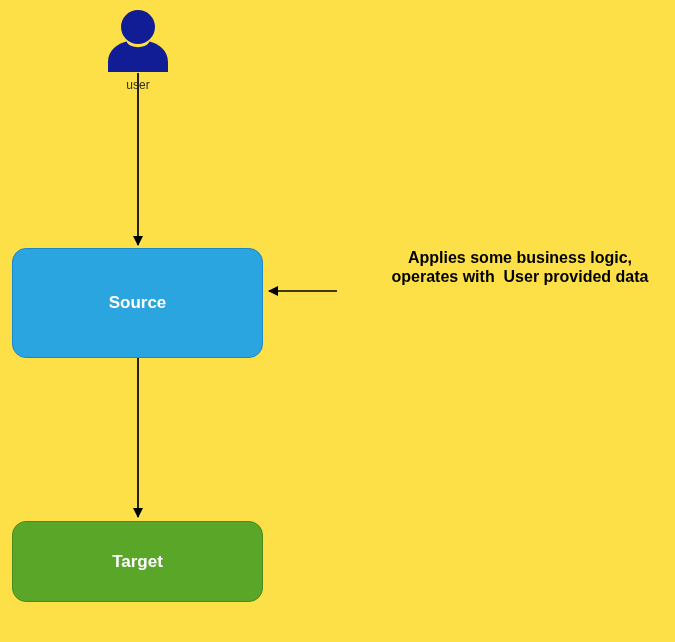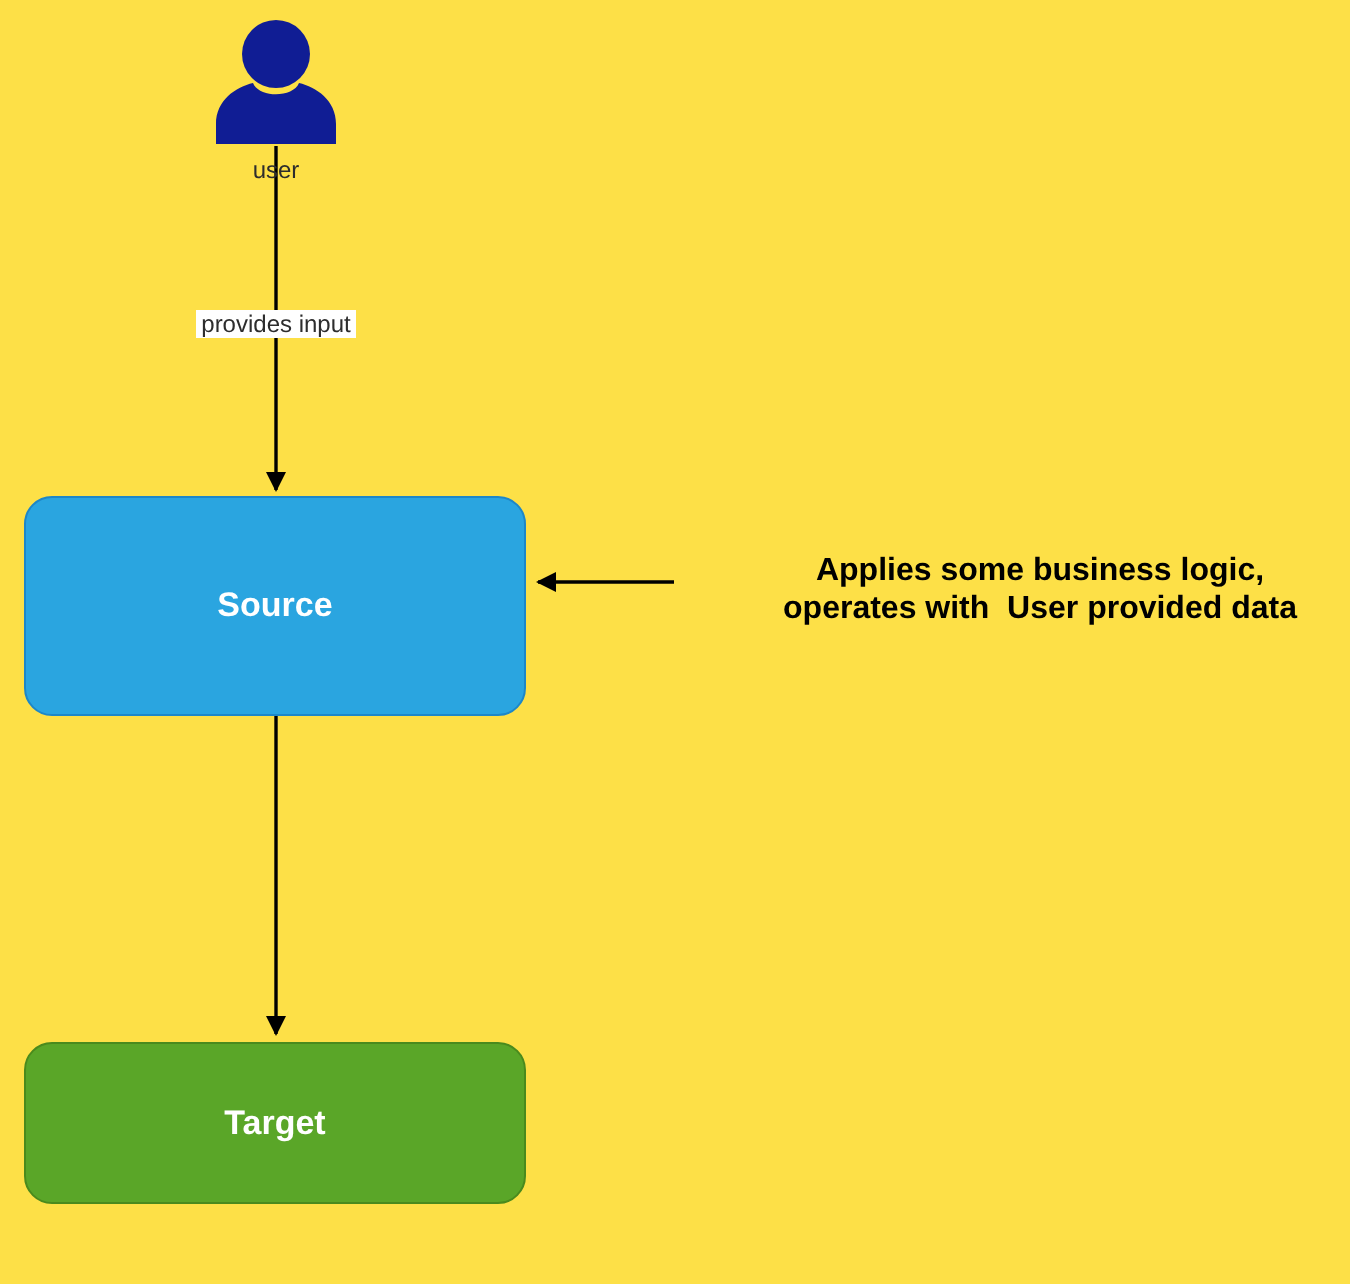--- a/index.html
+++ b/index.html
@@ -65,21 +65,21 @@
     align-items: center;
     justify-content: center;
     font-size: 17px;
     font-weight: bold;
   }
   .node-source { top: 248px; height: 110px; }
   .node-target { top: 521px; height: 81px; }
   .annotation {
     position: absolute;
     left: 367px;
-    top: 276px;
+    top: 248px;
     width: 306px;
     text-align: center;
     font-size: 16px;
     font-weight: bold;
     color: #000000;
     line-height: 19px;
   }
   .annotation div { white-space: pre; }
 </style>
 </head>
@@ -99,23 +99,20 @@
   </svg>
 
   <div class="actor">
     <svg width="64" height="64" viewBox="0 0 64 64" xmlns="http://www.w3.org/2000/svg">
       <circle cx="32" cy="18" r="17" fill="#101d94"></circle>
       <path d="M2,63 L62,63 L62,53 C62,41 52,34.5 43.5,32.5 C40.5,40 23.5,40 20.5,32.5 C12,34.5 2,41 2,53 Z" fill="#101d94"></path>
     </svg>
   </div>
   <div class="actor-label">user</div>
 
-  <div class="edge-label-wrap">
-    <span class="edge-label">provides input</span>
-  </div>
 
   <div class="node node-source" style="background-color: rgb(42, 165, 224); border-color: rgb(29, 135, 200); color: rgb(255, 255, 255);">
     <span>Source</span>
   </div>
 
   <div class="node node-target" style="background-color: rgb(90, 166, 40); border-color: rgb(74, 138, 29); color: rgb(255, 255, 255);">
     <span>Target</span>
   </div>
 
   <div class="annotation">

